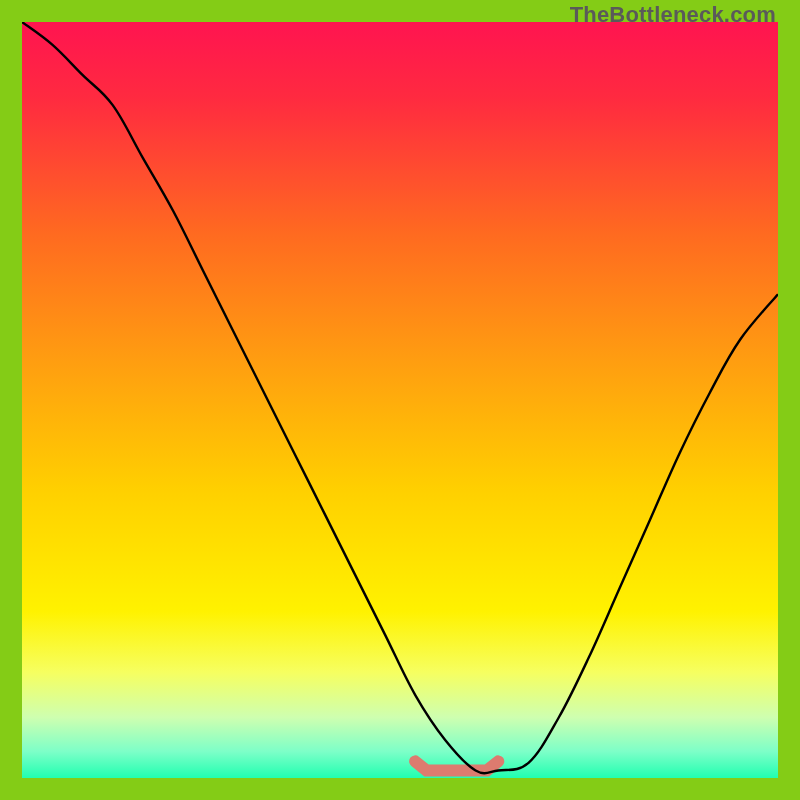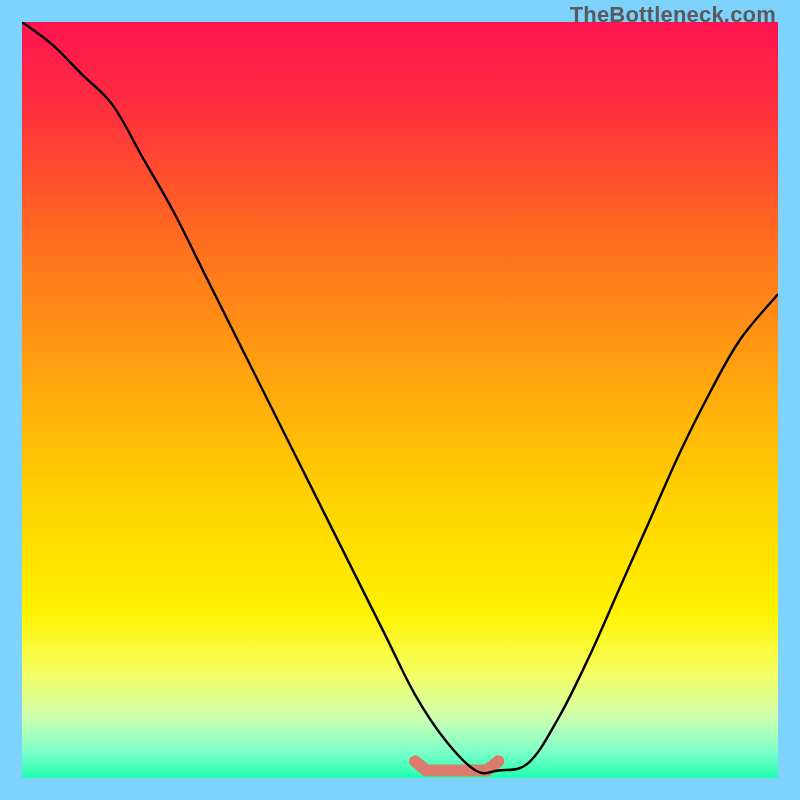--- a/index.html
+++ b/index.html
@@ -8,21 +8,21 @@
     width: 800px;
     height: 800px;
     overflow: hidden;
     background: #000;
     font-family: Arial, Helvetica, sans-serif;
   }
   .frame {
     position: relative;
     width: 800px;
     height: 800px;
-    background: #7dd3fc;
+    background: #84cc16;
   }
   .plot-area {
     position: absolute;
     left: 22px;
     top: 22px;
     width: 756px;
     height: 756px;
     overflow: hidden;
   }
   .gradient-bg {

